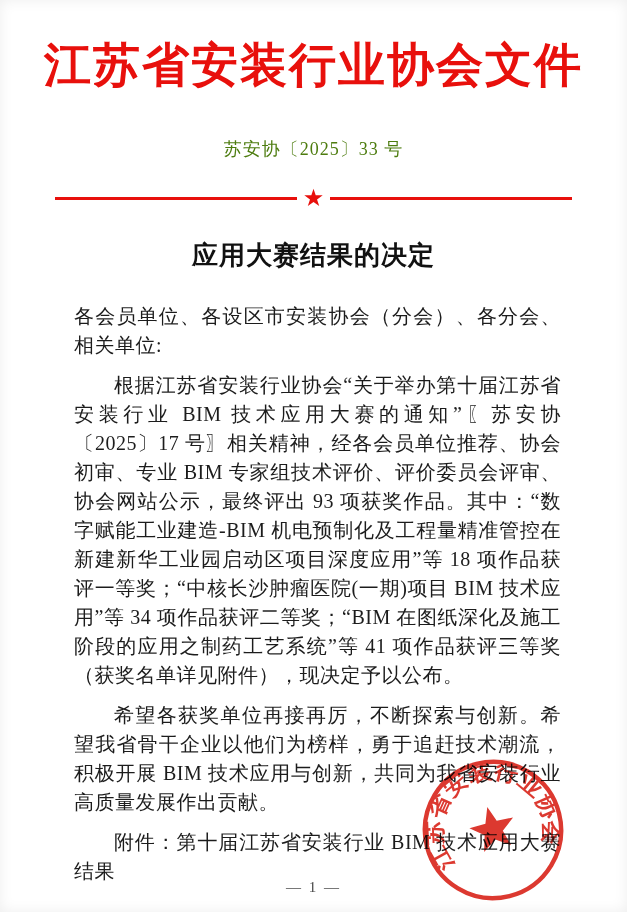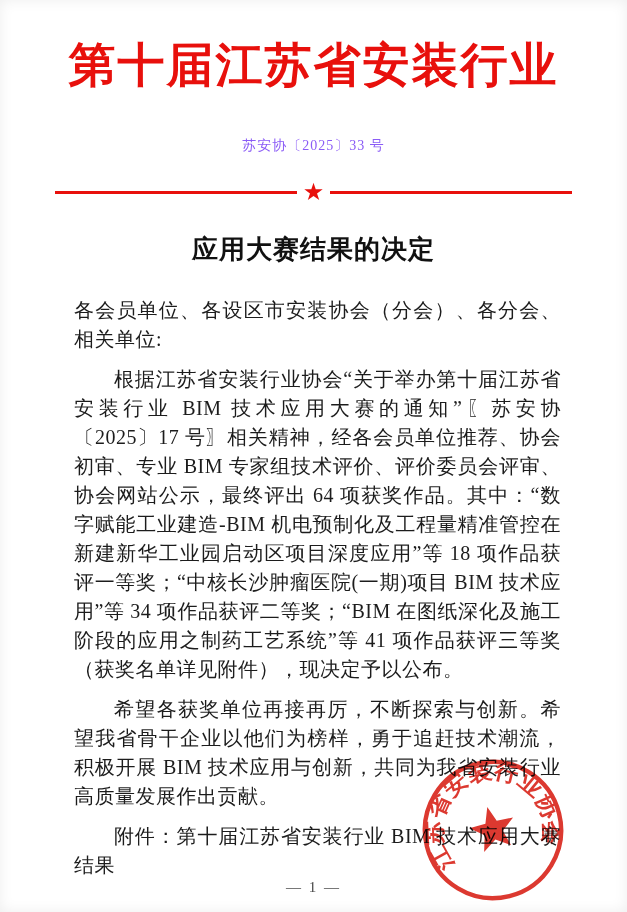--- a/index.html
+++ b/index.html
@@ -24,23 +24,23 @@
     font-size:47px;
     font-weight:bold;
     letter-spacing:2px;
     color:#e8100c;
     line-height:1.25;
     font-family:"Liberation Serif","DejaVu Serif",serif;
   }
   .doc-number{
     margin-top:42px;
     text-align:center;
-    font-size:14px;
+    font-size:18px;
     letter-spacing:1px;
-    color:#8b5cf6;
+    color:#4d7c0f;
   }
   .red-rule{
     margin:26px 55px 0 55px;
     display:flex;
     align-items:center;
   }
   .red-rule .line{
     flex:1;
     height:3px;
     background:#e8100c;
@@ -94,37 +94,37 @@
     font-size:15px;
     color:#4a4a4a;
     letter-spacing:2px;
   }
 </style>
 </head>
 <body>
 
 <div class="page">
 
-  <h1 class="doc-header-title">第十届江苏省安装行业</h1>
+  <h1 class="doc-header-title">江苏省安装行业协会文件</h1>
 
   <div class="doc-number">苏安协〔2025〕33 号</div>
 
   <div class="red-rule">
     <span class="line"></span>
     <span class="star">★</span>
     <span class="line"></span>
   </div>
 
   <div class="doc-title">
     <div>应用大赛结果的决定</div>
   </div>
 
   <div class="doc-body">
     <p>各会员单位、各设区市安装协会（分会）、各分会、相关单位:</p>
-    <p class="indent">根据江苏省安装行业协会“关于举办第十届江苏省安装行业 BIM 技术应用大赛的通知”〖苏安协〔2025〕17 号〗相关精神，经各会员单位推荐、协会初审、专业 BIM 专家组技术评价、评价委员会评审、协会网站公示，最终评出 64 项获奖作品。其中：“数字赋能工业建造-BIM 机电预制化及工程量精准管控在新建新华工业园启动区项目深度应用”等 18 项作品获评一等奖；“中核长沙肿瘤医院(一期)项目 BIM 技术应用”等 34 项作品获评二等奖；“BIM 在图纸深化及施工阶段的应用之制药工艺系统”等 41 项作品获评三等奖（获奖名单详见附件），现决定予以公布。</p>
+    <p class="indent">根据江苏省安装行业协会“关于举办第十届江苏省安装行业 BIM 技术应用大赛的通知”〖苏安协〔2025〕17 号〗相关精神，经各会员单位推荐、协会初审、专业 BIM 专家组技术评价、评价委员会评审、协会网站公示，最终评出 93 项获奖作品。其中：“数字赋能工业建造-BIM 机电预制化及工程量精准管控在新建新华工业园启动区项目深度应用”等 18 项作品获评一等奖；“中核长沙肿瘤医院(一期)项目 BIM 技术应用”等 34 项作品获评二等奖；“BIM 在图纸深化及施工阶段的应用之制药工艺系统”等 41 项作品获评三等奖（获奖名单详见附件），现决定予以公布。</p>
     <p class="indent">希望各获奖单位再接再厉，不断探索与创新。希望我省骨干企业以他们为榜样，勇于追赶技术潮流，积极开展 BIM 技术应用与创新，共同为我省安装行业高质量发展作出贡献。</p>
     <p class="indent">
       <span class="attachment-label">附件：</span><span>第十届江苏省安装行业 BIM 技术应用大赛结果</span>
     </p>
   </div>
 
   <svg class="seal" viewBox="0 0 150 150" xmlns="http://www.w3.org/2000/svg">
     <circle cx="75" cy="75" r="69" fill="none" stroke="#d9281e" stroke-width="4.5"></circle>
     <path id="sealArc" d="M 32.4,104.8 A 52,52 0 1,1 117.6,104.8" fill="none"></path>
     <text font-size="21" font-weight="bold" fill="#d9281e" font-family="Liberation Serif, DejaVu Serif, serif">

